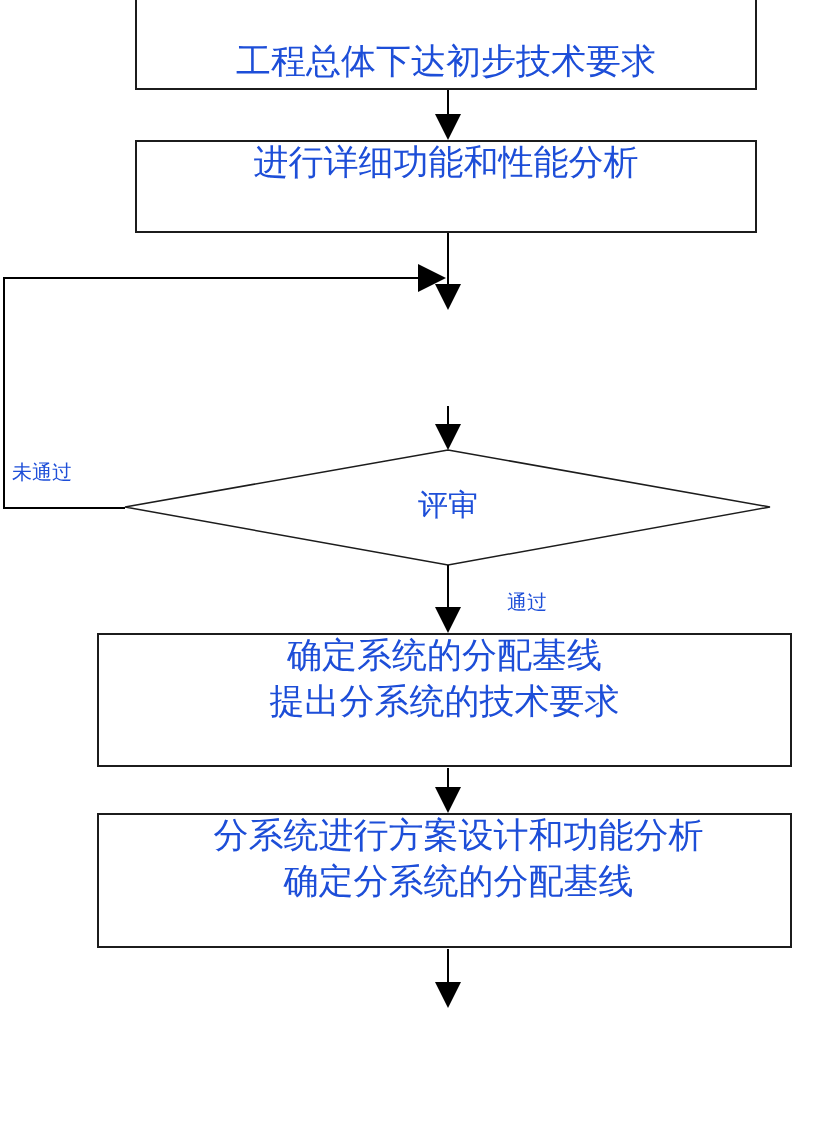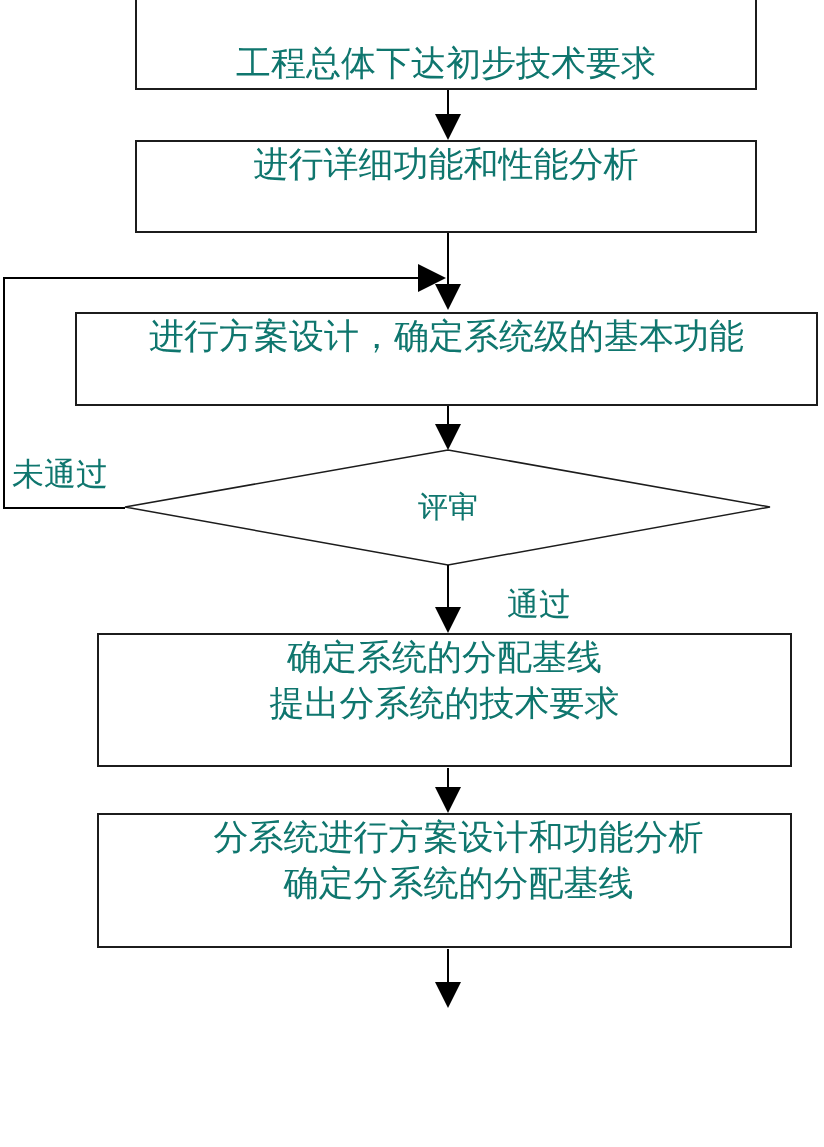--- a/index.html
+++ b/index.html
@@ -6,22 +6,22 @@
     margin: 0;
     padding: 0;
     background: #ffffff;
   }
   .canvas {
     position: relative;
     width: 824px;
     height: 1147px;
     overflow: hidden;
     background: #ffffff;
-    font-family: Liberation Serif, serif;
-    color: #0f766e;
+    font-family: Liberation Mono, monospace;
+    color: #1d4ed8;
   }
   .connector-layer {
     position: absolute;
     left: 0;
     top: 0;
     width: 824px;
     height: 1147px;
   }
   .box {
     position: absolute;
@@ -47,21 +47,21 @@
     left: 358px;
     top: 485px;
     width: 180px;
     text-align: center;
     font-size: 30px;
     line-height: 44px;
     white-space: nowrap;
   }
   .edge-label {
     position: absolute;
-    font-size: 32px;
+    font-size: 20px;
     line-height: 44px;
     white-space: nowrap;
   }
   .edge-label-fail { left: 12px;  top: 452px; }
   .edge-label-pass { left: 463px; top: 582px; margin-left: 44px; }
 </style>
 </head>
 <body>
 
 <div class="canvas">
@@ -93,23 +93,20 @@
   </svg>
 
   <div class="box box1">
     <div class="bline">工程总体下达初步技术要求</div>
   </div>
 
   <div class="box box2">
     <div class="bline">进行详细功能和性能分析</div>
   </div>
 
-  <div class="box box3">
-    <div class="bline">进行方案设计，确定系统级的基本功能</div>
-  </div>
 
   <div class="diamond-label">评审</div>
 
   <div class="edge-label edge-label-fail">未通过</div>
 
   <div class="edge-label edge-label-pass">通过</div>
 
   <div class="box box4">
     <div class="bline">确定系统的分配基线</div>
     <div class="bline">提出分系统的技术要求</div>

